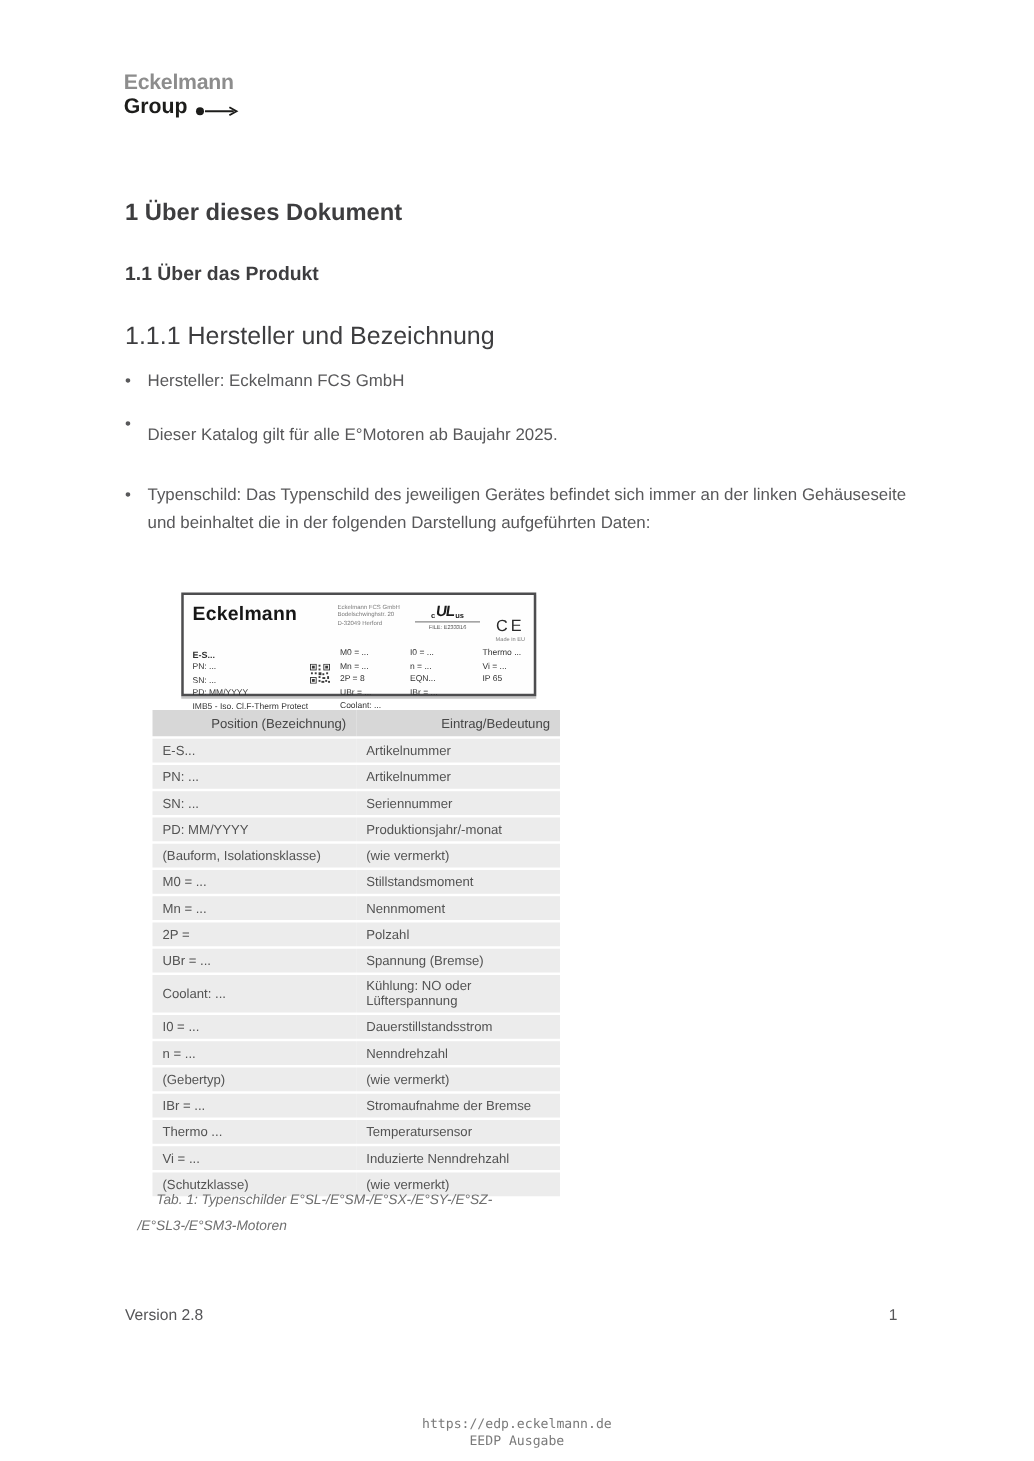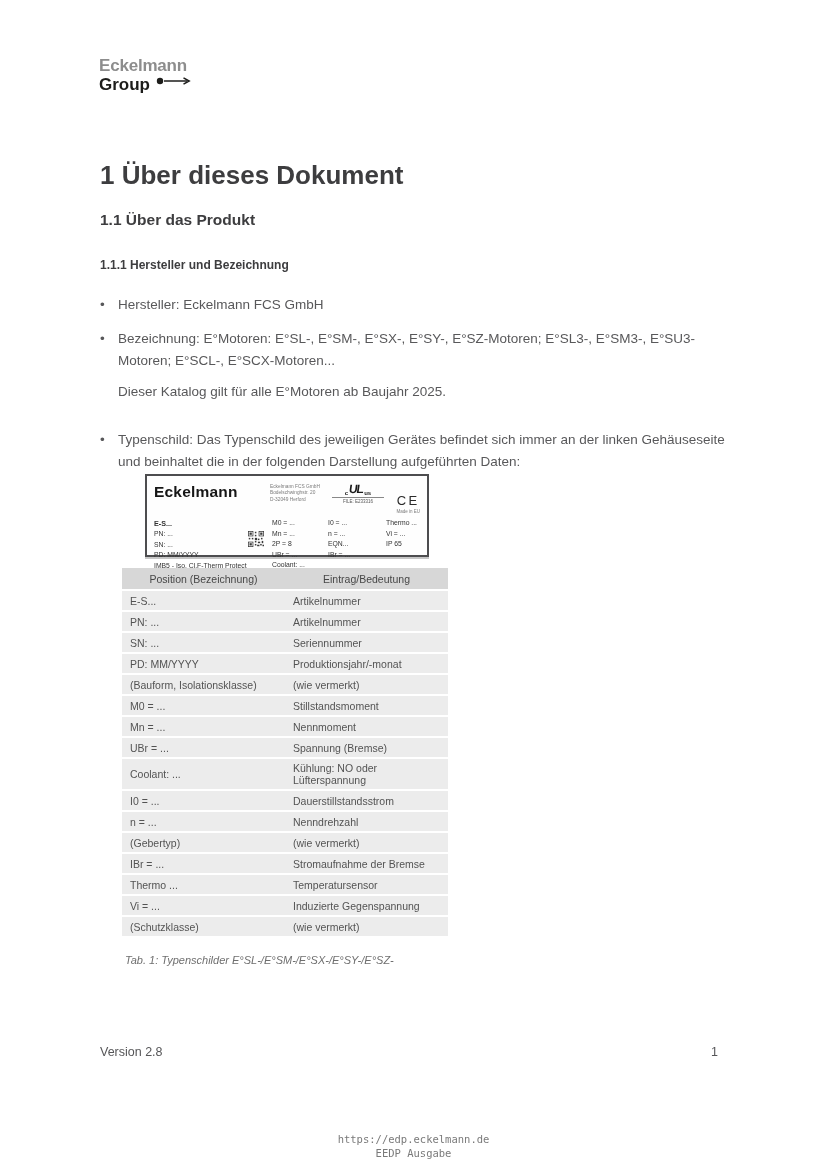--- a/index.html
+++ b/index.html
@@ -2,26 +2,26 @@
 <html lang="de"><head>
 <meta charset="utf-8">
 <style>
   html,body{margin:0;padding:0;background:#ffffff;}
   .page{position:relative;width:827px;height:1169px;background:#ffffff;overflow:hidden;
         font-family:"Liberation Sans", sans-serif;color:#58585a;hyphens:auto;}
 
   
   .logo{position:absolute;top:57px;left:99px;line-height:1.1;}
   .logo-line1{font-size:17px;font-weight:bold;color:#8d8d8d;letter-spacing:-0.2px;}
-  .logo-line2{font-size:17px;font-weight:bold;color:#1d1d1b;display:flex;align-items:flex-start;gap:6px;}
-
-  
-  .h1{position:absolute;top:160px;left:100px;font-size:26px;font-weight:bold;color:#3d3d3f;}
+  .logo-line2{font-size:17px;font-weight:bold;color:#1d1d1b;display:flex;align-items:flex-end;gap:6px;}
+
+  
+  .h1{position:absolute;top:160px;left:100px;font-size:19px;font-weight:bold;color:#3d3d3f;}
   .h2{position:absolute;top:211px;left:100px;font-size:15.5px;font-weight:bold;color:#3d3d3f;text-align:center;}
-  .h3{position:absolute;top:258px;left:100px;font-size:12px;font-weight:bold;color:#3d3d3f;}
+  .h3{position:absolute;top:258px;left:100px;font-size:20px;font-weight:normal;color:#3d3d3f;}
 
   
   .bullets{position:absolute;top:294px;left:100px;width:628px;font-size:13.5px;line-height:22px;}
   .bullet-item{display:flex;gap:11px;margin-bottom:12px;}
   .bullet-marker{flex:0 0 auto;width:7px;color:#58585a;}
   .bullet-note{margin-top:9px;margin-bottom:14px;}
 
   
   .nameplate{position:absolute;top:474px;left:145px;width:284px;height:83px;box-sizing:border-box;
              border:2px solid #4d4d4f;background:#fefefe;padding:4px 7px 3px 7px;
@@ -42,21 +42,21 @@
   .np-col1{position:relative;width:118px;}
   .np-col1-bold{font-weight:bold;font-size:7.2px;}
   .np-col2{width:56px;}
   .np-col3{width:58px;}
   .np-col4{flex:1;}
   .np-qr{position:absolute;right:8px;top:13px;width:16px;height:16px;}
 
   
   .data-table{position:absolute;top:566px;left:122px;width:326px;table-layout:fixed;
               border-collapse:separate;border-spacing:0 2px;font-size:10.5px;color:#535353;}
-  .data-table th{background:#d7d7d7;font-weight:normal;text-align:center;color:#474747;
+  .data-table th{background:#d7d7d7;font-weight:normal;text-align:right;color:#474747;
                  padding:4px 8px;height:13px;vertical-align:middle;}
   .data-table td{background:#ececec;padding:3px 8px;height:13px;vertical-align:middle;}
 
   
   .caption{position:absolute;top:950px;left:110px;font-size:11px;font-style:italic;
            color:#6f6f6f;line-height:21px;}
   .caption-l1{padding-left:15px;}
 
   
   .footer{position:absolute;top:1045px;left:100px;width:618px;display:flex;
@@ -88,21 +88,20 @@
   <div class="h3">1.1.1 Hersteller und Bezeichnung</div>
 
   <div class="bullets">
     <div class="bullet-item">
       <span class="bullet-marker">•</span>
       <span>Hersteller: Eckelmann FCS GmbH</span>
     </div>
     <div class="bullet-item">
       <span class="bullet-marker">•</span>
       <span>
-        <span>Bezeichnung: E°Motoren: E°SL-, E°SM-, E°SX-, E°SY-, E°SZ-Motoren; E°SL3-, E°SM3-, E°SU3-Motoren; E°SCL-, E°SCX-Motoren...</span>
         <div class="bullet-note">Dieser Katalog gilt für alle E°Motoren ab Baujahr 2025.</div>
       </span>
     </div>
     <div class="bullet-item">
       <span class="bullet-marker">•</span>
       <span>Typenschild: Das Typenschild des jeweiligen Gerätes befindet sich immer an der linken Gehäuseseite und beinhaltet die in der folgenden Darstellung aufgeführten Daten:</span>
     </div>
   </div>
 
   <div class="nameplate">
@@ -219,20 +218,24 @@
         </tr>
         <tr>
           <td>M0 = ...</td>
           <td>Stillstandsmoment</td>
         </tr>
         <tr>
           <td>Mn = ...</td>
           <td>Nennmoment</td>
         </tr>
         <tr>
+          <td>2P =</td>
+          <td>Polzahl</td>
+        </tr>
+        <tr>
           <td>UBr = ...</td>
           <td>Spannung (Bremse)</td>
         </tr>
         <tr>
           <td>Coolant: ...</td>
           <td>Kühlung: NO oder Lüfterspannung</td>
         </tr>
         <tr>
           <td>I0 = ...</td>
           <td>Dauerstillstandsstrom</td>
@@ -248,31 +251,32 @@
         <tr>
           <td>IBr = ...</td>
           <td>Stromaufnahme der Bremse</td>
         </tr>
         <tr>
           <td>Thermo ...</td>
           <td>Temperatursensor</td>
         </tr>
         <tr>
           <td>Vi = ...</td>
-          <td>Induzierte Gegenspannung</td>
+          <td>Induzierte Nenndrehzahl</td>
         </tr>
         <tr>
           <td>(Schutzklasse)</td>
           <td>(wie vermerkt)</td>
         </tr>
       </tbody>
   </table>
 
   <div class="caption">
     <div class="caption-l1">Tab. 1: Typenschilder E°SL-/E°SM-/E°SX-/E°SY-/E°SZ-</div>
+    <div>/E°SL3-/E°SM3-Motoren</div>
   </div>
 
   <div class="footer">
     <span>Version 2.8</span>
     <span>1</span>
   </div>
 
   <div class="watermark">
     <div>https://edp.eckelmann.de</div>
     <div>EEDP Ausgabe</div>

